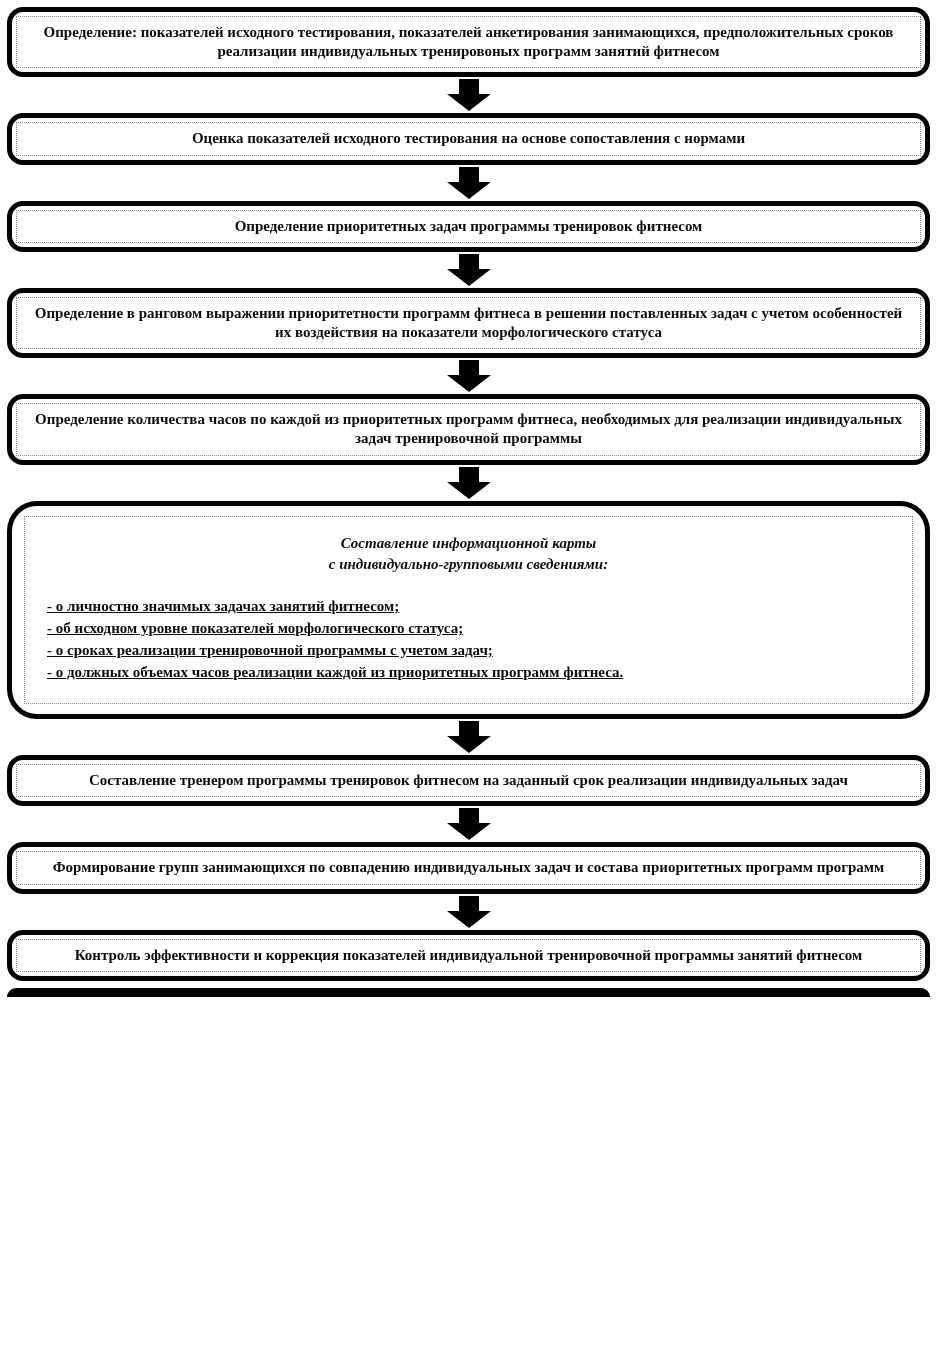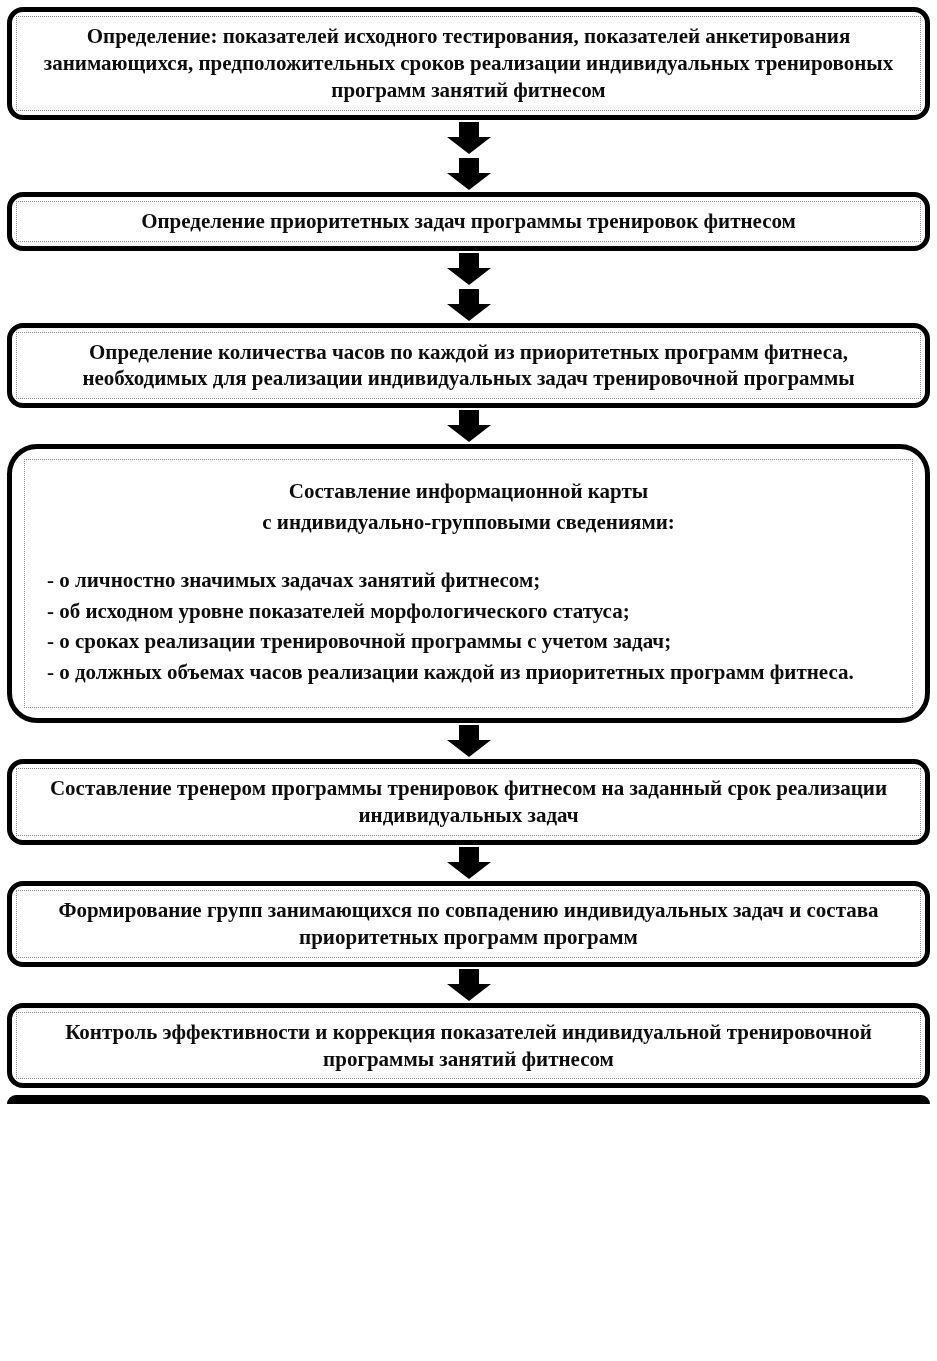--- a/index.html
+++ b/index.html
@@ -21,36 +21,37 @@
     width: 100%;
     border: 5px solid #000;
     border-radius: 16px;
     background: #fff;
     padding: 4px;
   }
   .box-inner {
     border: 1px dotted #8a8a8a;
     padding: 6px 12px;
     text-align: center;
-    font-size: 21px;
+    font-size: 15px;
     font-weight: bold;
     line-height: 1.28;
   }
   
   .info-box { border-radius: 30px; padding: 10px 12px; }
   .info-inner {
     text-align: left;
     padding: 16px 22px 20px 22px;
     line-height: 1.45;
   }
-  .center { text-align: center; }
+  .center { text-align: center; font-style: italic; }
   .items { margin-top: 1.35em; }
   .item {
     padding-left: 14px;
     text-indent: -14px;
+    text-decoration: underline;
   }
   
   .arrow {
     display: flex;
     flex-direction: column;
     align-items: center;
     padding: 2px 0;
   }
   .arrow .stem { width: 20px; height: 15px; background: #000; }
   .arrow .head {
@@ -75,35 +76,41 @@
 
   <div class="box">
     <div class="box-inner">Определение: показателей исходного тестирования, показателей анкетирования занимающихся, предположительных сроков реализации индивидуальных тренировоных программ занятий фитнесом</div>
   </div>
 
   <div class="arrow">
     <div class="stem"></div>
     <div class="head"></div>
   </div>
 
+  <div class="box">
+    <div class="box-inner">Оценка показателей исходного тестирования на основе сопоставления с нормами</div>
+  </div>
 
   <div class="arrow">
     <div class="stem"></div>
     <div class="head"></div>
   </div>
 
   <div class="box">
     <div class="box-inner">Определение приоритетных задач программы тренировок фитнесом</div>
   </div>
 
   <div class="arrow">
     <div class="stem"></div>
     <div class="head"></div>
   </div>
 
+  <div class="box">
+    <div class="box-inner">Определение в ранговом выражении приоритетности программ фитнеса в решении поставленных задач с учетом особенностей их воздействия на показатели морфологического статуса</div>
+  </div>
 
   <div class="arrow">
     <div class="stem"></div>
     <div class="head"></div>
   </div>
 
   <div class="box">
     <div class="box-inner">Определение количества часов по каждой из приоритетных программ фитнеса, необходимых для реализации индивидуальных задач тренировочной программы</div>
   </div>
 

